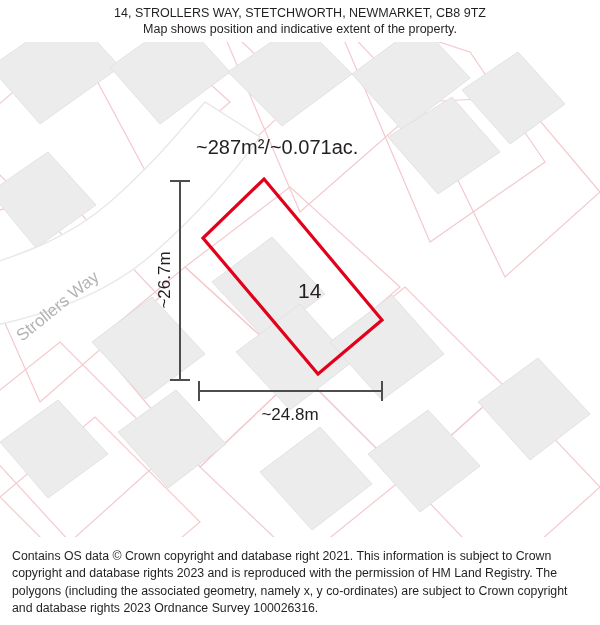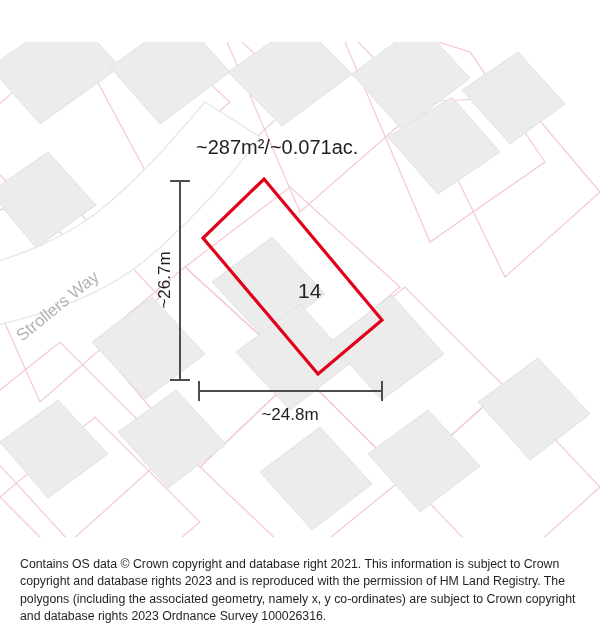--- a/index.html
+++ b/index.html
@@ -60,28 +60,32 @@
     left: 0;
     width: 600px;
     height: 88px;
     box-sizing: border-box;
     padding: 3px 4px 0 4px;
     font-size: 12.3px;
     line-height: 17.4px;
     color: #231f20;
   }
   .footer p {
-    margin: 16px;
+    margin: 8px;
   }
 </style>
 </head>
 <body>
 
 <div class="page">
 
+  <div class="header">
+    <div class="line1">14, STROLLERS WAY, STETCHWORTH, NEWMARKET, CB8 9TZ</div>
+    <div class="line2">Map shows position and indicative extent of the property.</div>
+  </div>
 
   <div class="map">
     <svg width="600" height="495" viewBox="0 0 600 495" xmlns="http://www.w3.org/2000/svg">
 
       <g stroke="#f4c9ce" stroke-width="1.2" fill="none">
         <path d="M-40,95 L120,-40 L230,60 L70,200 Z" stroke="#f4c9ce"></path>
         <path d="M60,-30 L200,-40 L300,55 L170,175 Z" stroke="#f4c9ce"></path>
         <path d="M210,-40 L330,-30 L420,65 L300,170 Z" stroke="#f4c9ce"></path>
         <path d="M330,-35 L470,10 L545,120 L430,200 Z" stroke="#f4c9ce"></path>
         <path d="M420,60 L520,55 L600,150 L505,235 Z" stroke="#f4c9ce"></path>

